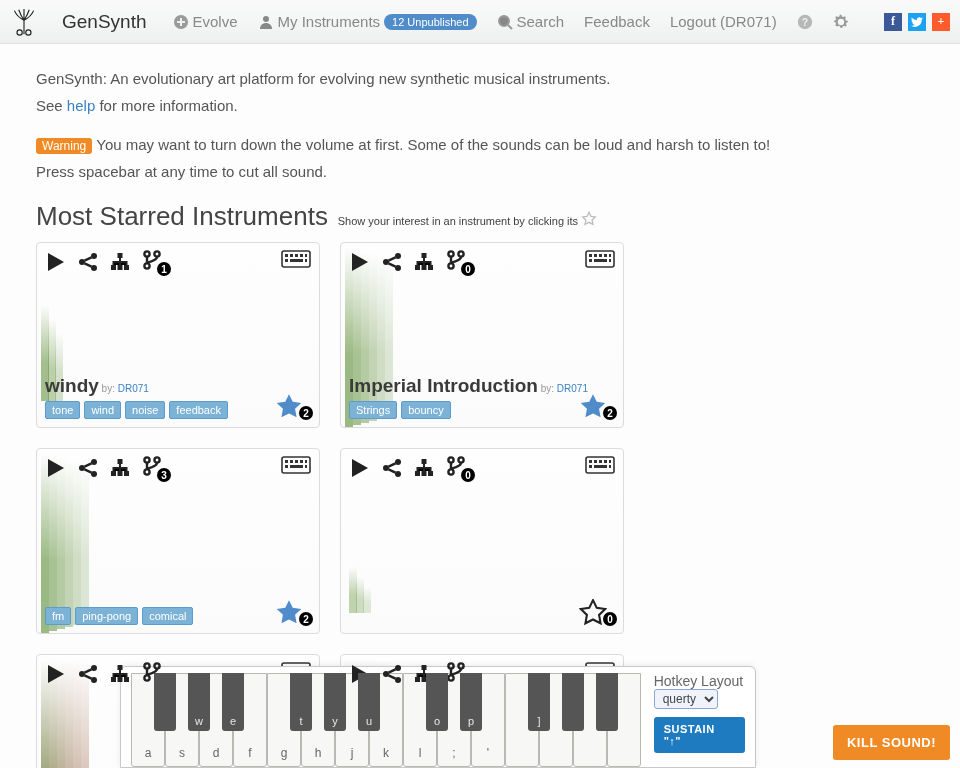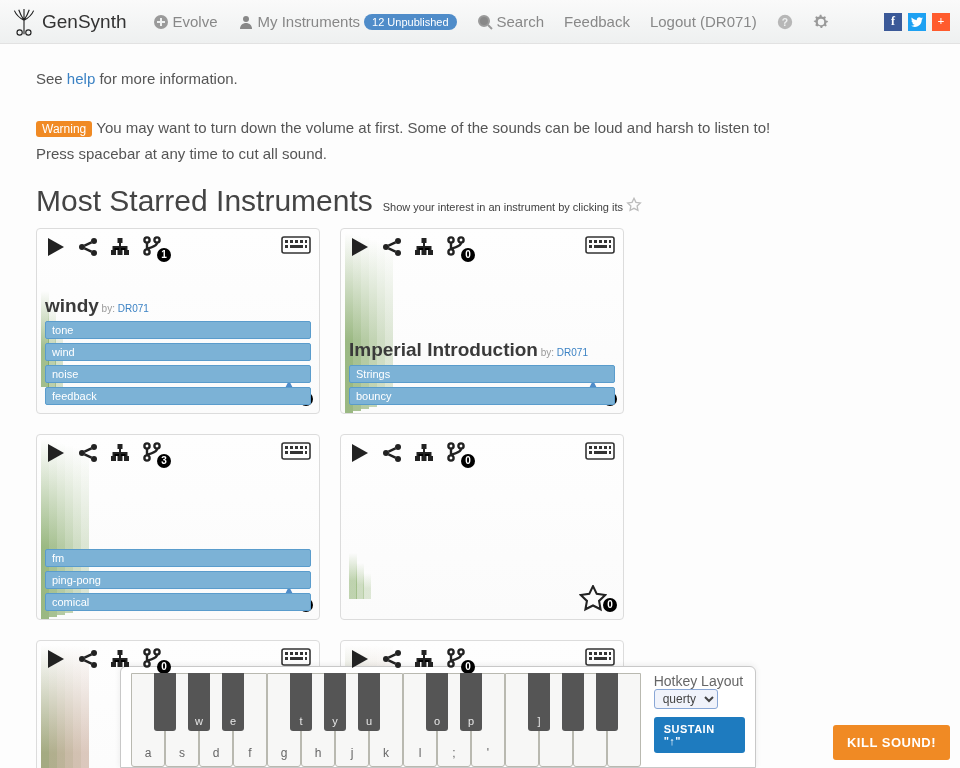--- a/index.html
+++ b/index.html
@@ -1,55 +1,55 @@
 <!DOCTYPE html>
 <html><head>
 <meta charset="utf-8">
 <style>
   * { box-sizing: border-box; margin: 0; padding: 0; }
   body { font-family: "Helvetica Neue", Arial, sans-serif; font-size: 14px; color: #555; background: #fdfdfd; width: 960px; height: 768px; overflow: hidden; position: relative; }
 
   
   .nav { background: linear-gradient(#fafafa,#eef0f0); border-bottom: 1px solid #e2e2e2; height: 44px; display: flex; align-items: center; padding: 0 10px; gap: 4px; color: #888; }
-  .brand { display: flex; align-items: center; gap: 4px; color: #333; font-size: 19px; margin-right: 14px; }
+  .brand { display: flex; align-items: center; gap: 24px; color: #333; font-size: 19px; margin-right: 14px; }
   .tree { width:28px; height:28px; }
   .navitem { display: flex; align-items: center; gap: 4px; padding: 6px 8px; color: #888; font-size: 15px; cursor: pointer; }
   .navitem svg, .navitem .ico { width:16px; height:16px; fill:#888; }
   .pill { background:#4f8cc9; color:#fff; border-radius:10px; font-size:11px; padding:2px 8px; }
   .spacer { flex:1; }
   .sqicon { width:18px; height:18px; display:inline-block; }
   .social { width:18px; height:18px; display:inline-flex; align-items:center; justify-content:center; color:#fff; font-size:12px; font-weight:bold; font-family: Georgia, serif; }
   .fb{background:#3b5998;} .tw{background:#1da1f2;} .at{background:#ff5b2d;}
 
   
   .intro { padding: 24px 36px 8px; font-size:15px; line-height:1.5; }
   .intro a { color:#3b82c4; text-decoration:none; }
   .warn-badge { background:#f08a24; color:#fff; font-size:12px; border-radius:3px; padding:1px 6px; margin-right:4px;}
   .intro p { margin-bottom:4px; }
 
   
   .section { padding: 6px 36px 12px; }
-  .section h2 { font-weight:400; font-size:30px; color:#444; display:inline; }
+  .section h2 { font-weight:400; font-size:26px; color:#444; display:inline; }
   .section .sub { color:#404040; font-size:11px; margin-left:6px; }
   .star-outline { display:inline-block; width:16px; height:16px; vertical-align:-2px;}
 
   .grid { display:flex; gap:20px; margin-top:10px; flex-wrap:wrap; }
   .card { width:284px; height:186px; border:1px solid #dcdcdc; border-radius:4px; position:relative; background:linear-gradient(#fefefe,#fbfbfb); overflow:hidden;}
   .card .spectro { position:absolute; left:2px; top:2px; bottom:2px; }
   .spectro .band { position:absolute; bottom:0; top:0; width:8px; }
   .card .toolbar { position:absolute; top:6px; left:8px; display:flex; gap:10px; align-items:center; z-index:2;}
   .tool { width:22px; height:22px; cursor:pointer; }
   .count-badge { position:relative; }
   .count-badge .num { position:absolute; bottom:-2px; right:-8px; background:#000; color:#fff; font-size:10px; border-radius:50%; width:14px; height:14px; display:flex; align-items:center; justify-content:center; font-weight:bold;}
   .kbd { position:absolute; top:6px; right:8px; width:30px; height:20px; }
   .meta { position:absolute; left:8px; right:8px; bottom:8px; z-index:2;}
   .title { font-size:19px; color:#3a3a3a; font-weight:700; }
   .by { font-size:10px; color:#999; }
   .by a { color:#3b82c4; }
-  .tags { margin-top:4px; display:flex; gap:4px; flex-wrap:wrap;flex-direction:column;}
+  .tags { margin-top:4px; display:flex; gap:4px; flex-wrap:wrap;}
   .tag { background:#7cb2d6; color:#fff; font-size:11px; padding:2px 6px; border-radius:2px; border:1px solid #5a9ccc;}
   .starbox { position:absolute; right:6px; bottom:6px; display:flex; align-items:flex-end;}
   .starbox svg { width:28px; height:28px; }
   .starbox .num { background:#000; color:#fff; font-size:10px; border-radius:50%; width:14px; height:14px; display:flex; align-items:center; justify-content:center; font-weight:bold; margin-left:-4px; margin-bottom:1px;}
 
   
   .piano-panel { position:absolute; left:120px; bottom:0; width:636px; background:#fff; border:1px solid #c8c8c8; border-radius:6px 6px 0 0; padding:6px 10px 0; box-shadow:0 -1px 6px rgba(0,0,0,0.08); }
   .piano-wrap { display:flex; align-items:flex-start; }
   .piano { position:relative; height:94px; width:512px; }
   .white { position:absolute; bottom:0; top:0; width:34px; background:#f7f7f6; border:1px solid #b9b9b0; border-radius:0 0 3px 3px; display:flex; align-items:flex-end; justify-content:center; font-size:12px; color:#666; padding-bottom:6px; }
@@ -118,22 +118,23 @@
   <span class="social fb">f</span>
   <span class="social tw" style="margin-left:2px;">
     <svg viewBox="0 0 16 16" width="12" height="12" fill="#fff">
         <path d="M16 3c-.6.3-1.2.4-1.9.5.7-.4 1.2-1 1.4-1.8-.6.4-1.4.7-2.1.8C12.8 1.9 12 1.5 11 1.5c-1.8 0-3.3 1.5-3.3 3.3 0 .3 0 .5.1.8C5 5.4 2.6 4.1 1 2.1.7 2.6.6 3.2.6 3.8c0 1.1.6 2.1 1.5 2.7-.5 0-1-.2-1.5-.4 0 1.6 1.1 3 2.7 3.3-.3.1-.6.1-.9.1l-.6-.1c.4 1.3 1.7 2.3 3.1 2.3-1.1.9-2.6 1.4-4.2 1.4H0c1.5.9 3.2 1.5 5 1.5 6 0 9.3-5 9.3-9.3v-.4c.7-.5 1.2-1 1.7-1.9z"></path>
       </svg>
   </span>
   <span class="social at" style="margin-left:2px;">+</span>
 </div>
 
 <div class="intro">
+  <p><span>GenSynth: An evolutionary art platform for evolving new synthetic musical instruments.</span></p>
   <p><span>See </span><a href="#">help</a><span> for more information.</span></p>
-  <p style="margin-top:26px;">
+  <p style="margin-top:17px;">
     <span class="warn-badge">Warning</span><span>You may want to turn down the volume at first. Some of the sounds can be loud and harsh to listen to!</span>
   </p>
   <p><span>Press spacebar at any time to cut all sound.</span></p>
 </div>
 
 <div class="section">
   <h2>Most Starred Instruments</h2>
   <span class="sub">
     <span>Show your interest in an instrument by clicking its </span><svg class="star-outline" viewBox="0 0 24 24" fill="none" stroke="#bcbcbc" stroke-width="2">
         <path d="M12 2l2.9 6 6.6.9-4.8 4.6 1.2 6.5L12 17l-5.9 3 1.2-6.5L2.5 8.9 9.1 8z"></path>

